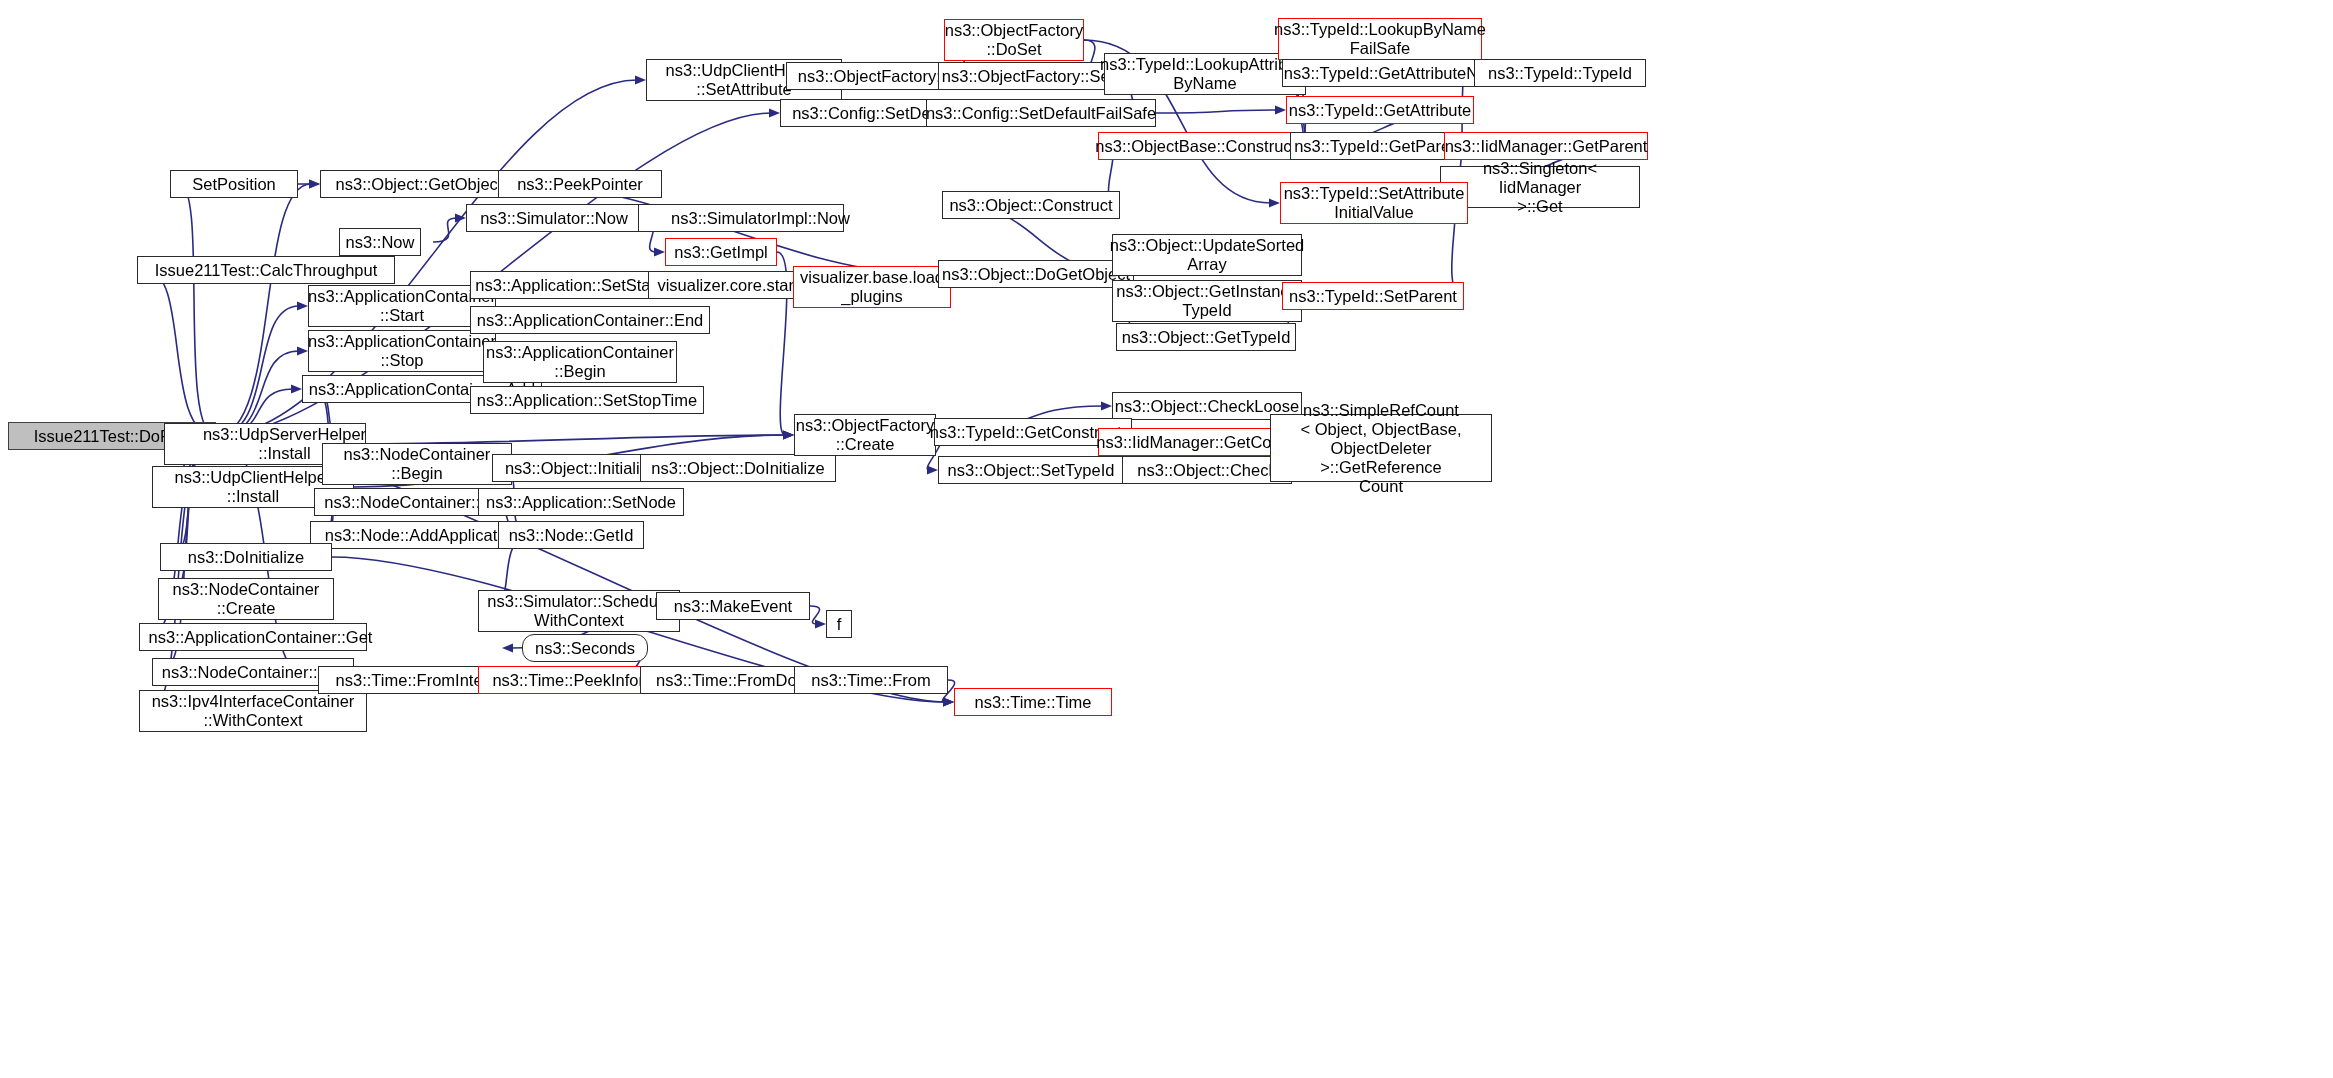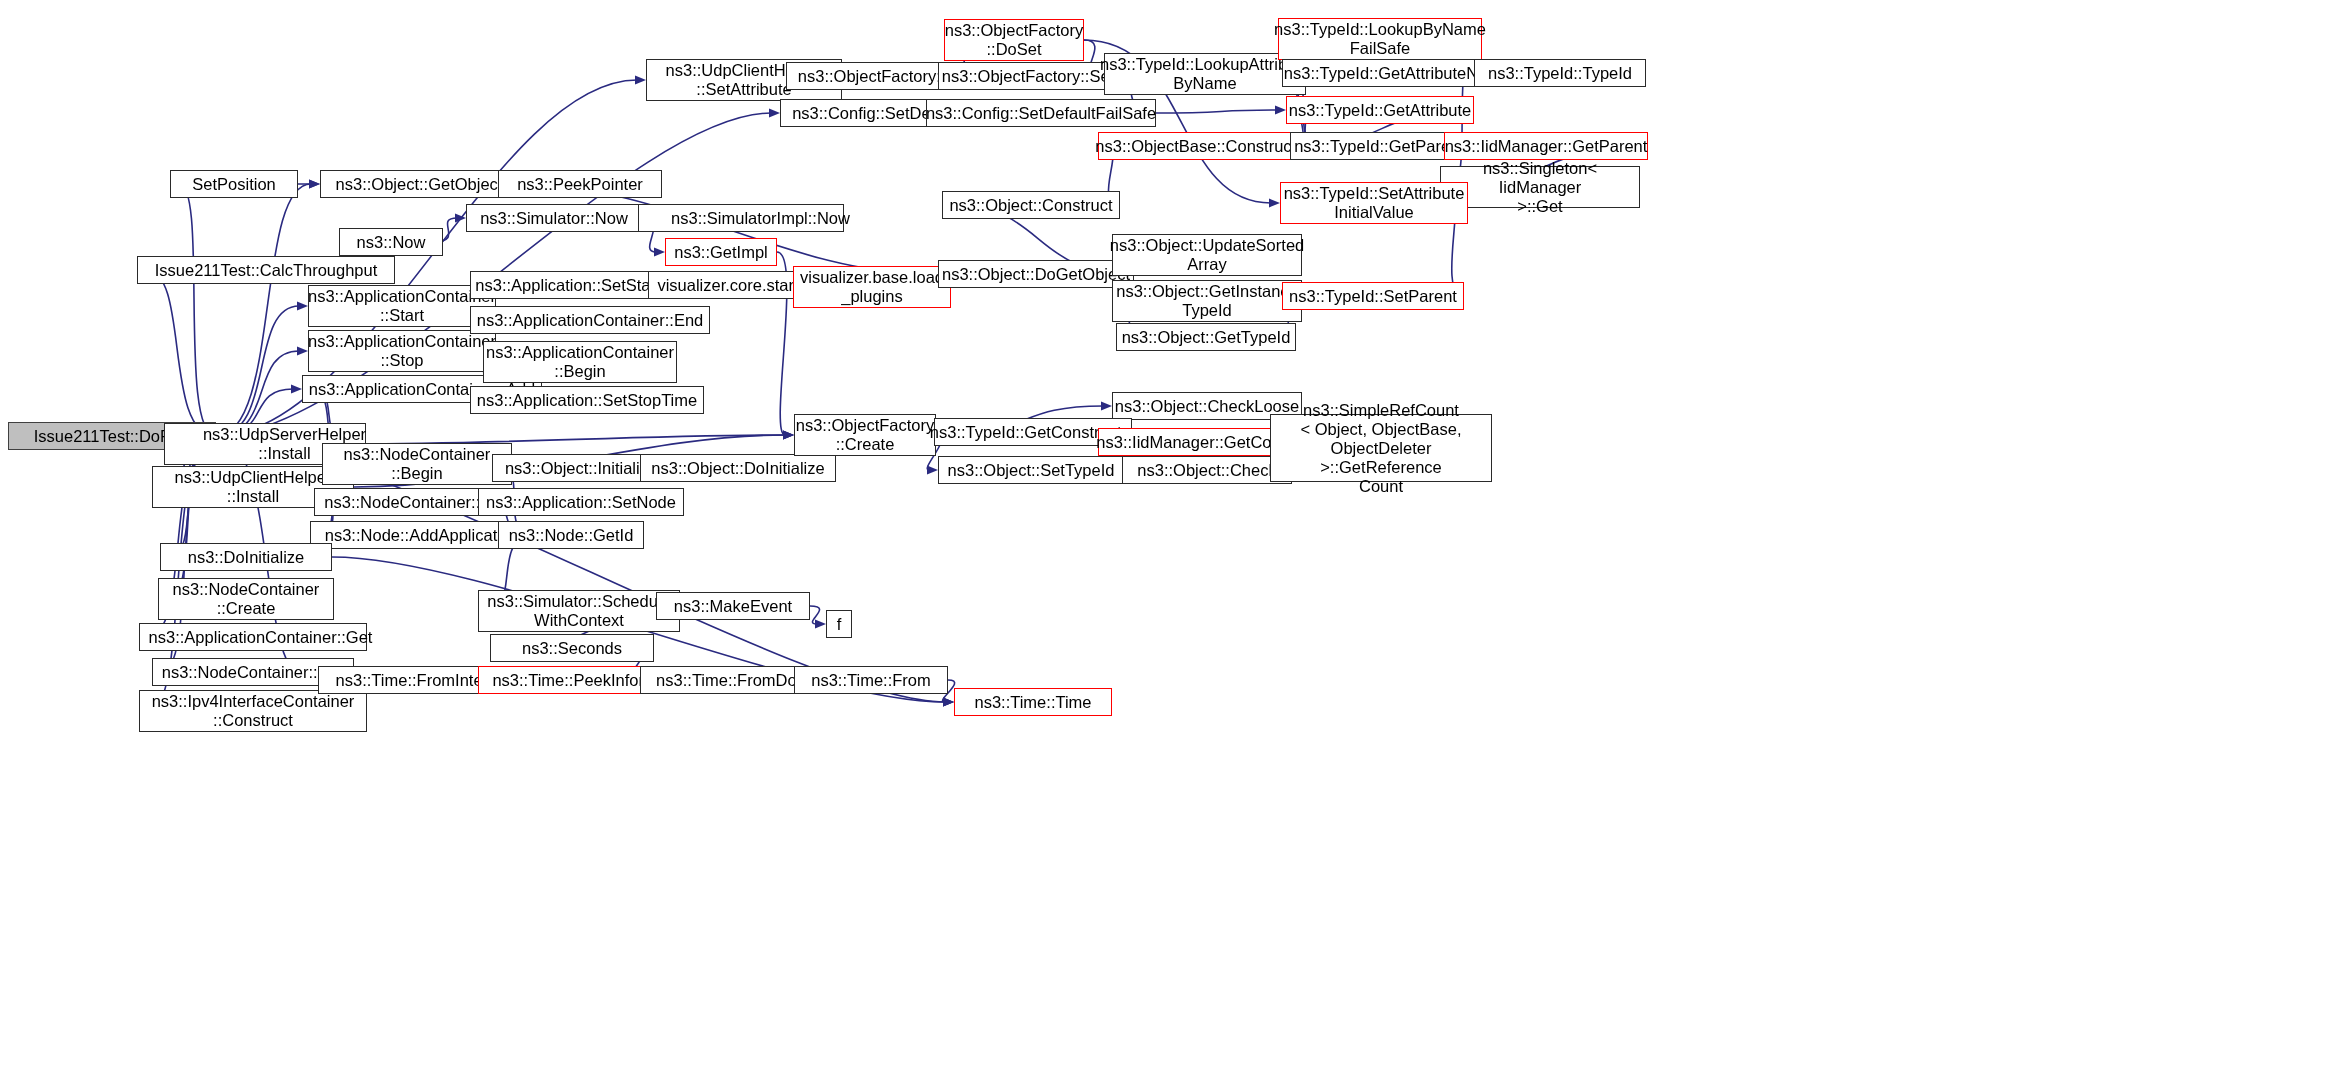--- a/index.html
+++ b/index.html
@@ -205,41 +205,41 @@
       <polygon class="ahead" points="0,0 -11,-4.5 -11,4.5" transform="translate(1122,470) rotate(180)"></polygon>
       <path class="edge" d="M1292,470 C1264.1,470 1297.9,448 1279,448"></path>
       <polygon class="ahead" points="0,0 -11,-4.5 -11,4.5" transform="translate(1270,448) rotate(180)"></polygon>
       <path class="edge" d="M1334,442 C1287.2,442 1316.8,448 1279,448"></path>
       <polygon class="ahead" points="0,0 -11,-4.5 -11,4.5" transform="translate(1270,448) rotate(180)"></polygon>
     </svg>
   <div id="node-layer">
       <div class="node root" style="left: 8px; top: 422px; width: 208px; height: 28px;">Issue211Test::DoRun</div>
       <div class="node" style="left: 170px; top: 170px; width: 128px; height: 28px;">SetPosition</div>
       <div class="node" style="left: 137px; top: 256px; width: 258px; height: 28px;">Issue211Test::CalcThroughput</div>
-      <div class="node" style="left: 339px; top: 228px; width: 104px; height: 28px;">ns3::Now</div>
+      <div class="node" style="left: 339px; top: 228px; width: 82px; height: 28px;">ns3::Now</div>
       <div class="node" style="left: 308px; top: 285px; width: 188px; height: 42px;">ns3::ApplicationContainer
 ::Start</div>
       <div class="node" style="left: 308px; top: 330px; width: 188px; height: 42px;">ns3::ApplicationContainer
 ::Stop</div>
       <div class="node" style="left: 302px; top: 375px; width: 240px; height: 28px;">ns3::ApplicationContainer::Add</div>
       <div class="node" style="left: 164px; top: 423px; width: 202px; height: 42px; padding-left: 44px;">ns3::UdpServerHelper
 ::Install</div>
       <div class="node" style="left: 152px; top: 466px; width: 202px; height: 42px;">ns3::UdpClientHelper
 ::Install</div>
       <div class="node" style="left: 322px; top: 443px; width: 190px; height: 42px;">ns3::NodeContainer
 ::Begin</div>
       <div class="node" style="left: 314px; top: 488px; width: 206px; height: 28px;">ns3::NodeContainer::End</div>
       <div class="node" style="left: 310px; top: 521px; width: 224px; height: 28px;">ns3::Node::AddApplication</div>
       <div class="node" style="left: 160px; top: 543px; width: 172px; height: 28px;">ns3::DoInitialize</div>
       <div class="node" style="left: 158px; top: 578px; width: 176px; height: 42px;">ns3::NodeContainer
 ::Create</div>
       <div class="node" style="left: 139px; top: 623px; width: 228px; height: 28px; padding-left: 20px;">ns3::ApplicationContainer::Get</div>
       <div class="node" style="left: 152px; top: 658px; width: 202px; height: 28px;">ns3::NodeContainer::Get</div>
       <div class="node" style="left: 139px; top: 690px; width: 228px; height: 42px;">ns3::Ipv4InterfaceContainer
-::Construct</div>
+::WithContext</div>
       <div class="node" style="left: 320px; top: 170px; width: 198px; height: 28px;">ns3::Object::GetObject</div>
       <div class="node" style="left: 498px; top: 170px; width: 164px; height: 28px;">ns3::PeekPointer</div>
       <div class="node" style="left: 466px; top: 204px; width: 176px; height: 28px;">ns3::Simulator::Now</div>
       <div class="node" style="left: 638px; top: 204px; width: 206px; height: 28px; padding-left: 44px;">ns3::SimulatorImpl::Now</div>
       <div class="node red" style="left: 665px; top: 238px; width: 112px; height: 28px;">ns3::GetImpl</div>
       <div class="node" style="left: 470px; top: 271px; width: 232px; height: 28px;">ns3::Application::SetStartTime</div>
       <div class="node" style="left: 470px; top: 306px; width: 240px; height: 28px;">ns3::ApplicationContainer::End</div>
       <div class="node" style="left: 483px; top: 341px; width: 194px; height: 42px;">ns3::ApplicationContainer
 ::Begin</div>
       <div class="node" style="left: 470px; top: 386px; width: 234px; height: 28px;">ns3::Application::SetStopTime</div>
@@ -247,21 +247,21 @@
       <div class="node red" style="left: 793px; top: 266px; width: 158px; height: 42px;">visualizer.base.load
 _plugins</div>
       <div class="node" style="left: 492px; top: 454px; width: 178px; height: 28px;">ns3::Object::Initialize</div>
       <div class="node" style="left: 640px; top: 454px; width: 196px; height: 28px;">ns3::Object::DoInitialize</div>
       <div class="node" style="left: 478px; top: 488px; width: 206px; height: 28px;">ns3::Application::SetNode</div>
       <div class="node" style="left: 498px; top: 521px; width: 146px; height: 28px;">ns3::Node::GetId</div>
       <div class="node" style="left: 478px; top: 590px; width: 202px; height: 42px;">ns3::Simulator::Schedule
 WithContext</div>
       <div class="node" style="left: 656px; top: 592px; width: 154px; height: 28px;">ns3::MakeEvent</div>
       <div class="node" style="left: 826px; top: 610px; width: 26px; height: 28px;">f</div>
-      <div class="node" style="left: 490px; top: 634px; width: 164px; height: 28px;">ns3::Seconds</div>
+      <div class="node" style="left: 522px; top: 634px; width: 126px; height: 28px; border-radius: 12px;">ns3::Seconds</div>
       <div class="node" style="left: 318px; top: 666px; width: 206px; height: 28px;">ns3::Time::FromInteger</div>
       <div class="node red" style="left: 478px; top: 666px; width: 230px; height: 28px;">ns3::Time::PeekInformation</div>
       <div class="node" style="left: 640px; top: 666px; width: 204px; height: 28px;">ns3::Time::FromDouble</div>
       <div class="node" style="left: 794px; top: 666px; width: 154px; height: 28px;">ns3::Time::From</div>
       <div class="node red" style="left: 954px; top: 688px; width: 158px; height: 28px;">ns3::Time::Time</div>
       <div class="node" style="left: 646px; top: 59px; width: 196px; height: 42px;">ns3::UdpClientHelper
 ::SetAttribute</div>
       <div class="node" style="left: 786px; top: 62px; width: 196px; height: 28px;">ns3::ObjectFactory::Set</div>
       <div class="node red" style="left: 944px; top: 19px; width: 140px; height: 42px;">ns3::ObjectFactory
 ::DoSet</div>

